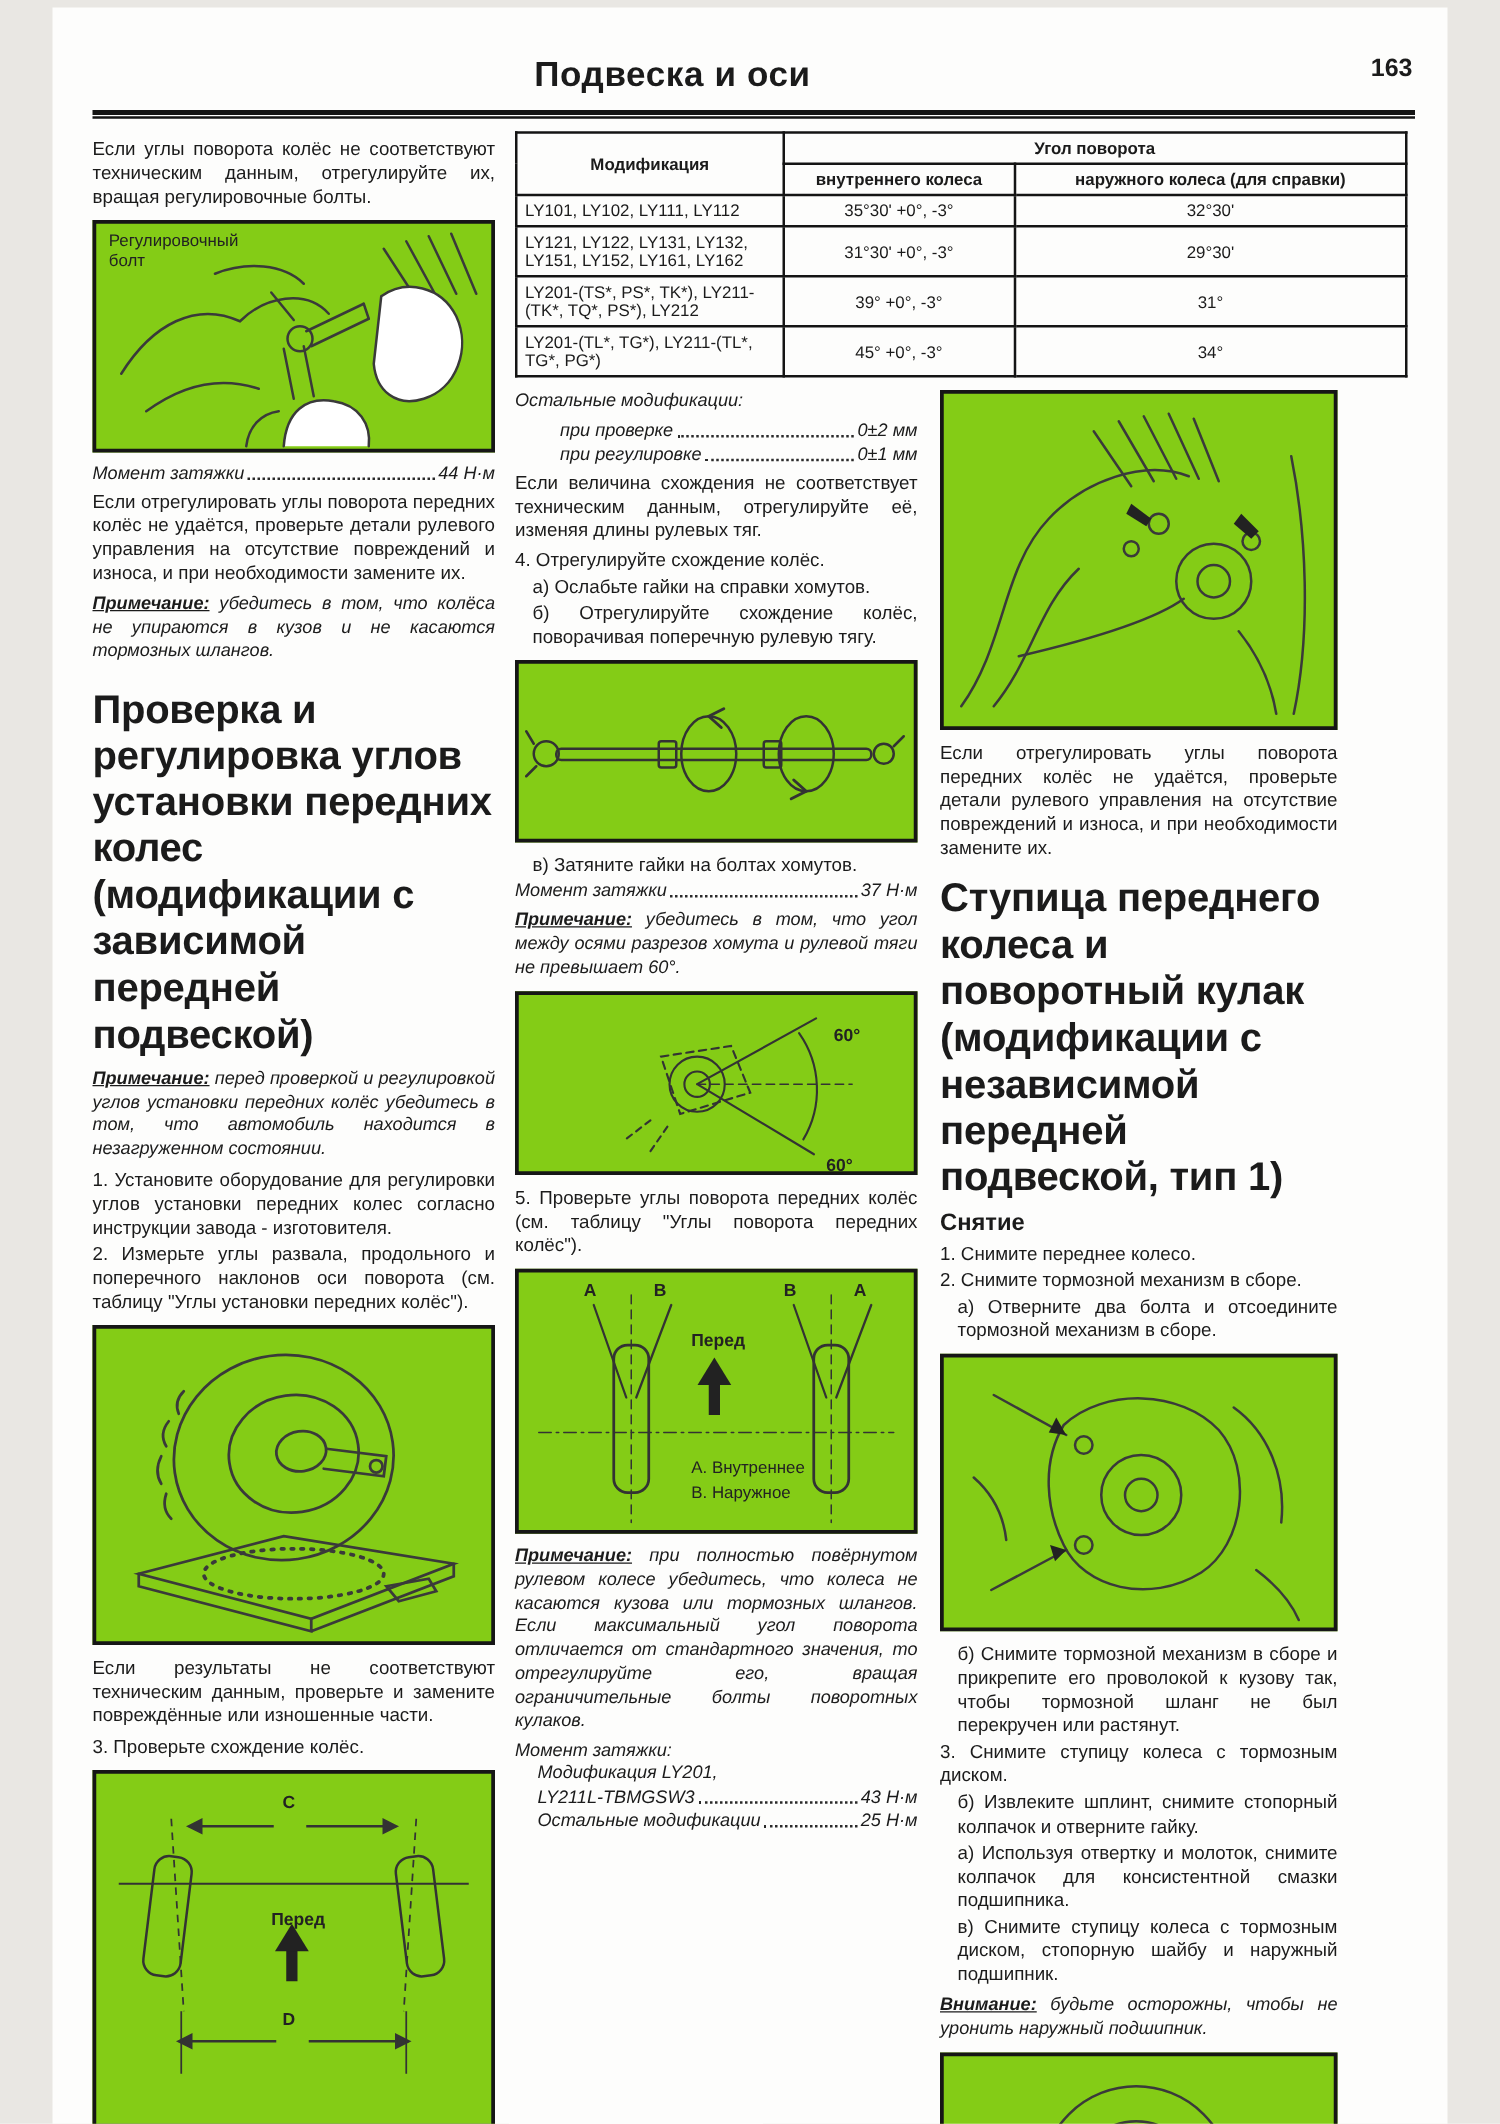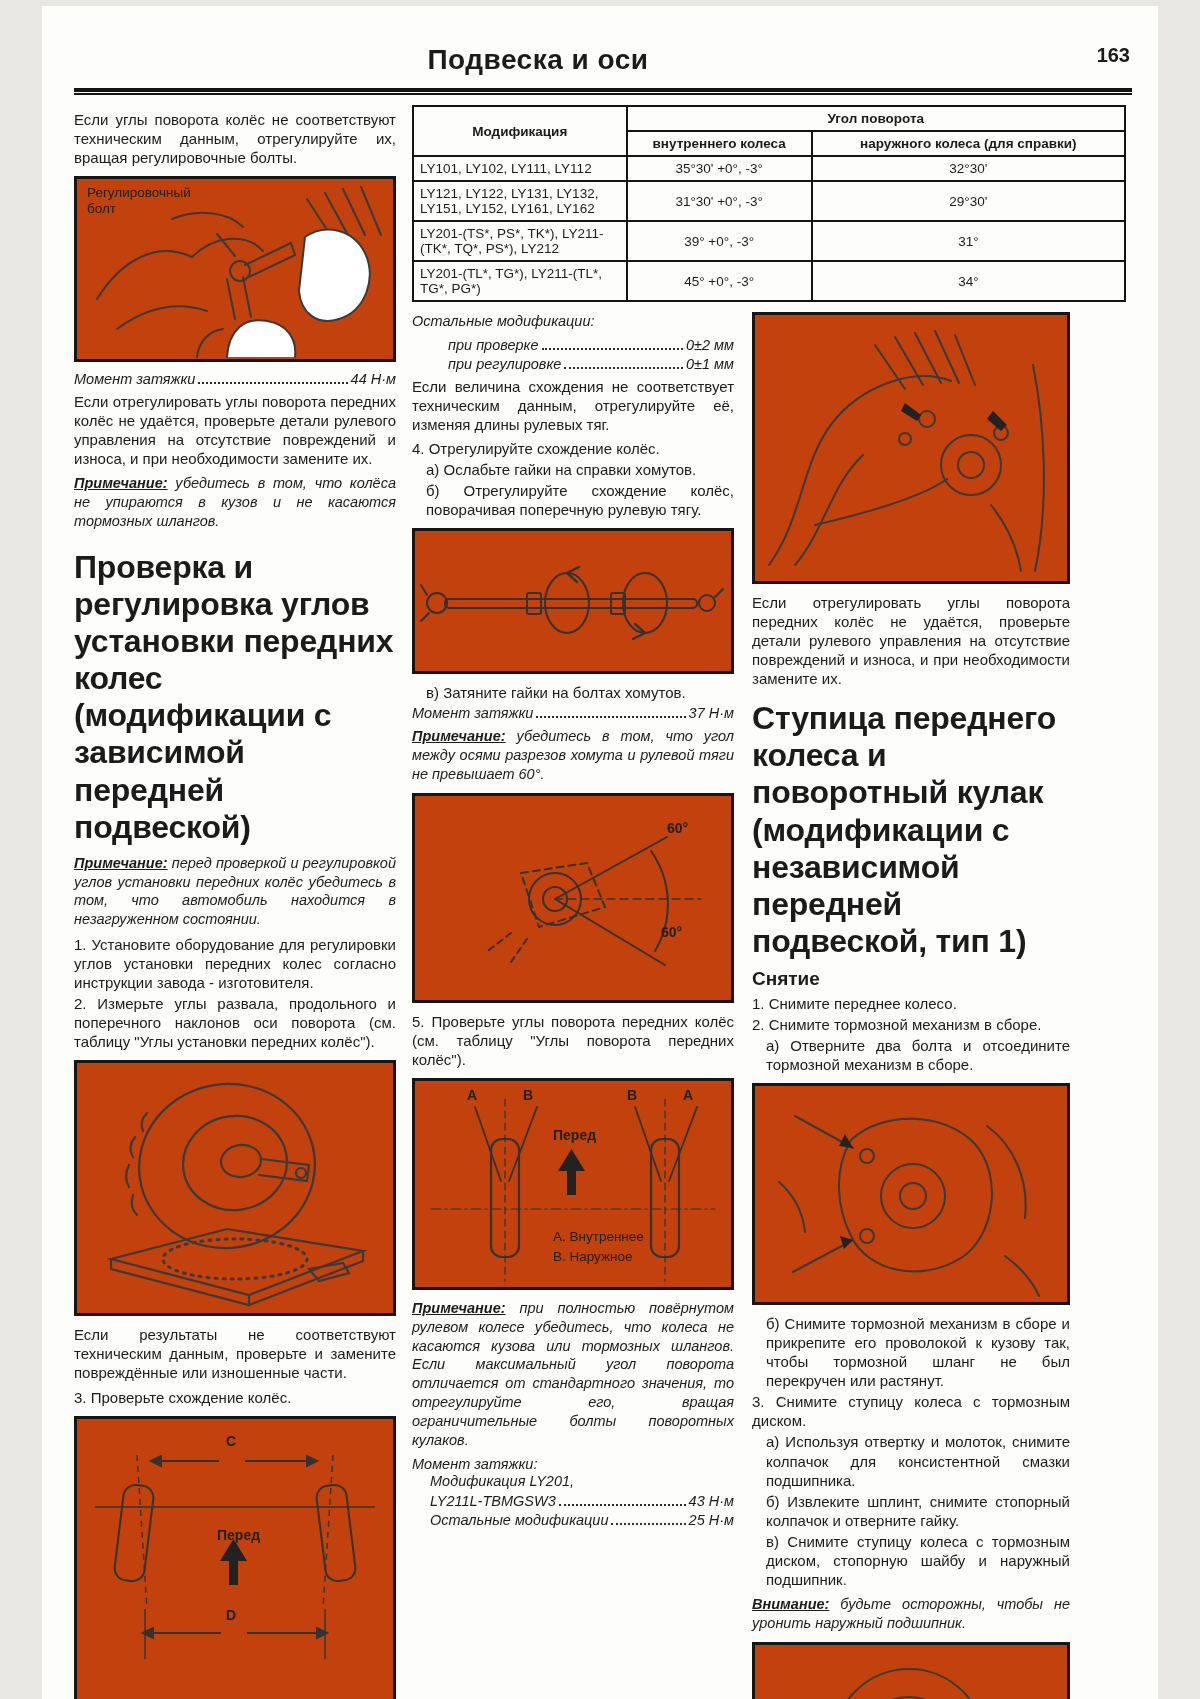--- a/index.html
+++ b/index.html
@@ -36,21 +36,21 @@
   .note .term { text-decoration:underline; font-weight:bold; }
   .h1 { font-size:32px; font-weight:bold; line-height:1.16; margin:18px 0 8px 0; letter-spacing:-0.2px; }
   .h2 { font-size:19px; font-weight:bold; margin:8px 0 4px 0; }
 
   .spec { display:flex; align-items:flex-end; font-style:italic; font-size:14.5px; margin:3px 0; }
   .spec .lbl { white-space:nowrap; }
   .spec .leader { flex:1; border-bottom:2px dotted #2a2a2a; margin:0 3px 3px 3px; min-width:12px; }
   .spec .val { white-space:nowrap; }
   .ind1 { padding-left:18px; } .ind2 { padding-left:36px; }
 
-  .fig { position:relative; border:3px solid #161616; background:#c2410c; margin:9px 0; overflow:hidden; }
+  .fig { position:relative; border:3px solid #161616; background:#84cc16; margin:9px 0; overflow:hidden; }
   .fig svg { display:block; width:100%; height:100%; }
   .fig-label { position:absolute; font-size:13.5px; line-height:1.15; color:#222; }
   .lab-b { font-weight:bold; font-size:14px; }
 
   
   .tbl-title { font-size:15px; font-weight:bold; margin:2px 0 4px 0; }
   table.spec-table { border-collapse:collapse; width:714px; font-size:13.5px; }
   .spec-table th, .spec-table td { border:2px solid #141414; padding:4px 6px; }
   .spec-table th { font-weight:bold; text-align:center; }
   .spec-table td.mod { text-align:left; width:30%; font-size:13.5px; }
@@ -246,21 +246,21 @@
           <div class="step sub">в) Затяните гайки на болтах хомутов.</div>
           <div class="spec">
             <span class="lbl">Момент затяжки</span>
             <span class="leader"></span>
             <span class="val">37 Н·м</span>
           </div>
           <div class="note">
             <span class="term">Примечание:</span><span> убедитесь в том, что угол между осями разрезов хомута и рулевой тяги не превышает 60°.</span>
           </div>
 
-          <div class="fig" style="height:210px">
+          <div class="fig" style="height:147px">
             <span class="fig-label lab-b" style="left:252px;top:24px">60°</span>
             <span class="fig-label lab-b" style="left:246px;top:128px">60°</span>
             <svg viewBox="0 0 316 166">
               <g fill="none" stroke="#333" stroke-width="2" stroke-linecap="round">
                 <circle cx="140" cy="84" r="26"></circle>
                 <circle cx="140" cy="84" r="12"></circle>
                 <path d="M106,58 L172,48 L190,92 L124,112 Z" stroke-dasharray="7 5"></path>
                 <path d="M96,118 l-26,20 M112,124 l-18,26" stroke-dasharray="6 5"></path>
                 <path d="M140,84 L252,22 M140,84 L250,150"></path>
                 <path d="M236,36 A92,92 0 0 1 240,136"></path>
@@ -357,22 +357,22 @@
                 <path d="M98,154 l-13,-4 l4,13 Z" fill="#222" stroke="none"></path>
                 <path d="M232,40 C260,60 274,96 270,132"></path>
                 <path d="M250,170 C266,182 278,196 284,210"></path>
                 <path d="M24,96 C40,110 48,128 50,146"></path>
               </g>
             </svg>
           </div>
 
           <div class="step sub">б) Снимите тормозной механизм в сборе и прикрепите его проволокой к кузову так, чтобы тормозной шланг не был перекручен или растянут.</div>
           <div class="step">3. Снимите ступицу колеса с тормозным диском.</div>
+          <div class="step sub">б) Извлеките шплинт, снимите стопорный колпачок и отверните гайку.</div>
           <div class="step sub">а) Используя отвертку и молоток, снимите колпачок для консистентной смазки подшипника.</div>
-          <div class="step sub">б) Извлеките шплинт, снимите стопорный колпачок и отверните гайку.</div>
           <div class="step sub">в) Снимите ступицу колеса с тормозным диском, стопорную шайбу и наружный подшипник.</div>
 
           <div class="note">
             <span class="term">Внимание:</span><span> будьте осторожны, чтобы не уронить наружный подшипник.</span>
           </div>
 
           <div class="fig" style="height:234px">
             <svg viewBox="0 0 312 228">
               <g fill="none" stroke="#3a3a3a" stroke-width="2" stroke-linecap="round">
                 <circle cx="154" cy="100" r="76"></circle>

